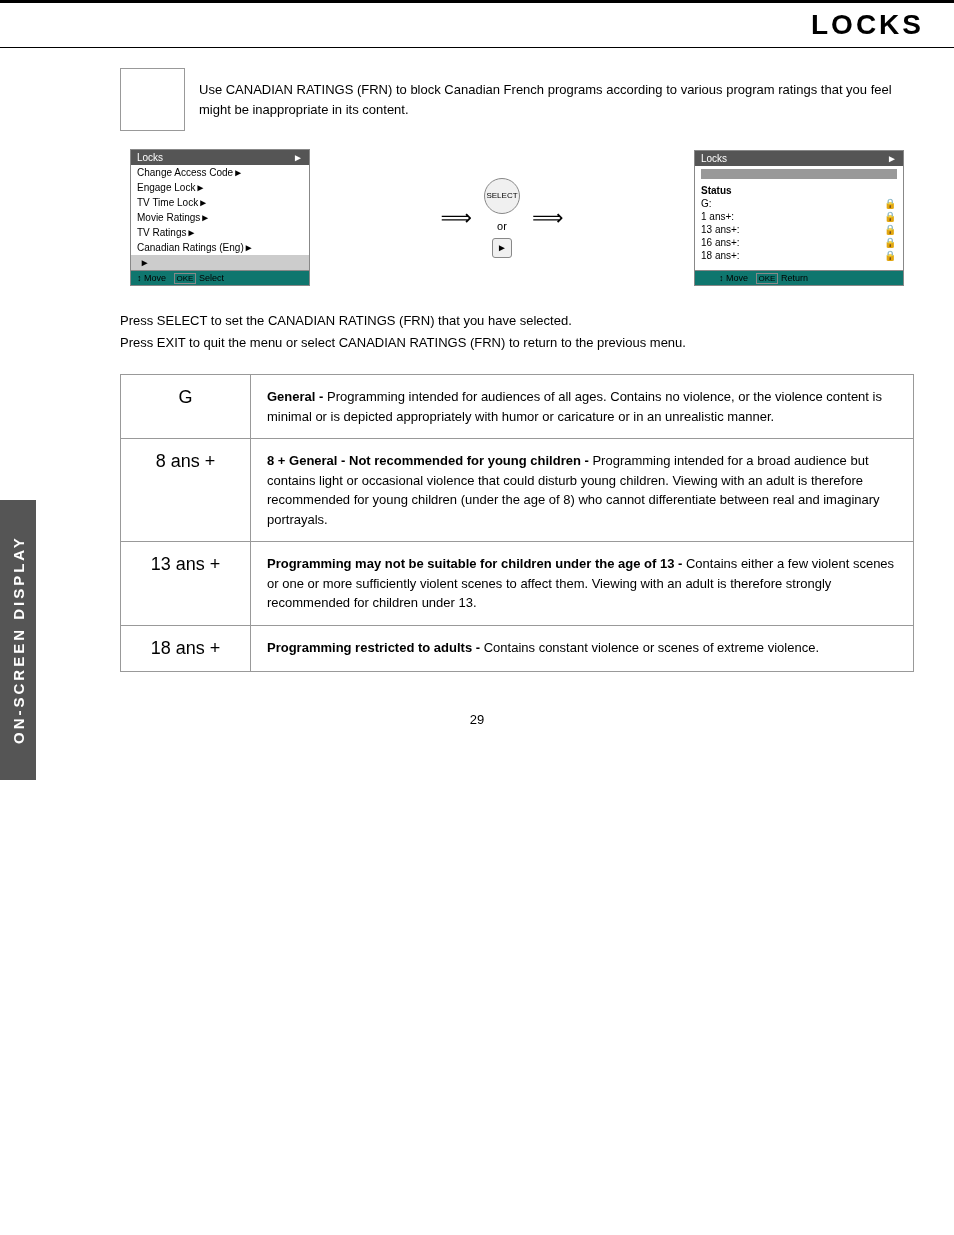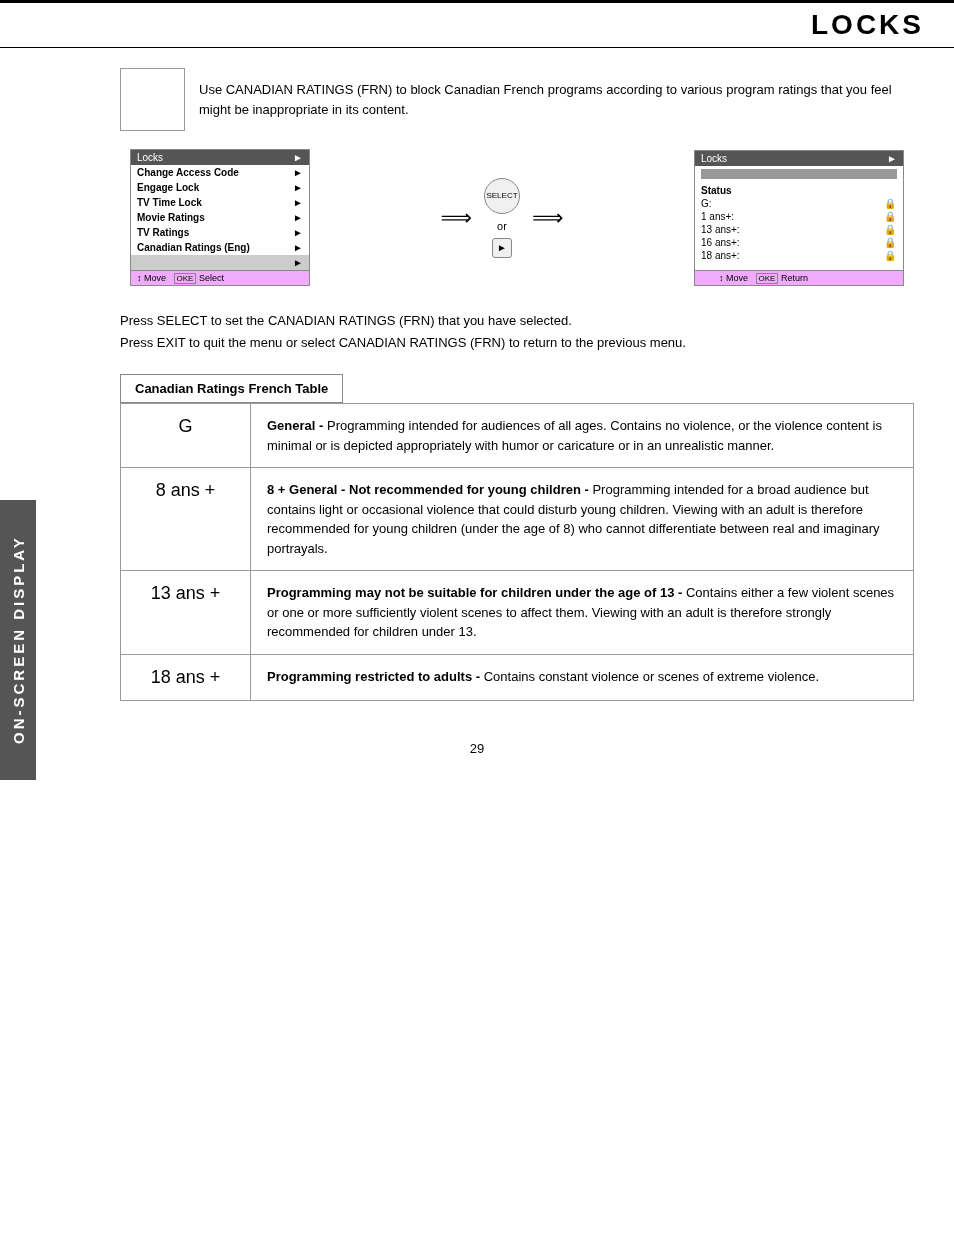--- a/index.html
+++ b/index.html
@@ -76,29 +76,27 @@
     .menu-mock .menu-item {
       padding: 2px 6px;
       border-bottom: none;
       font-size: 10px;
     }
     .menu-mock .menu-item.highlighted {
       background: #ccc;
     }
     .menu-mock .menu-item.has-arrow {
       display: flex;
-      justify-content: space-between;
-      align-items: center;
-      font-weight: bold;
+      align-items: center;
     }
     .menu-footer {
       border-top: 1px solid #888;
       padding: 2px 6px;
       font-size: 9px;
-      background: #f0abfc;
+      background: #0f766e;
     }
 
     
     .arrow-section {
       display: flex;
       flex-direction: column;
       align-items: center;
       gap: 6px;
       font-size: 11px;
     }
@@ -342,21 +340,20 @@
     </div>
   </div>
 
   
   <div class="instructions">
     <div>Press SELECT to set the CANADIAN RATINGS (FRN) that you have selected.</div>
     <div>Press EXIT to quit the menu or select CANADIAN RATINGS (FRN) to return to the previous menu.</div>
   </div>
 
   
-  <div class="table-header-label">Canadian Ratings French Table</div>
 
   
   <table class="ratings-table">
     <tbody>
       <tr>
         <td class="rating-label-cell">G</td>
         <td class="rating-desc-cell">
           <b>General -</b> Programming intended for audiences of all ages.  Contains no violence, or the violence content is minimal or is depicted appropriately with humor or caricature or in an unrealistic manner.
         </td>
       </tr>

